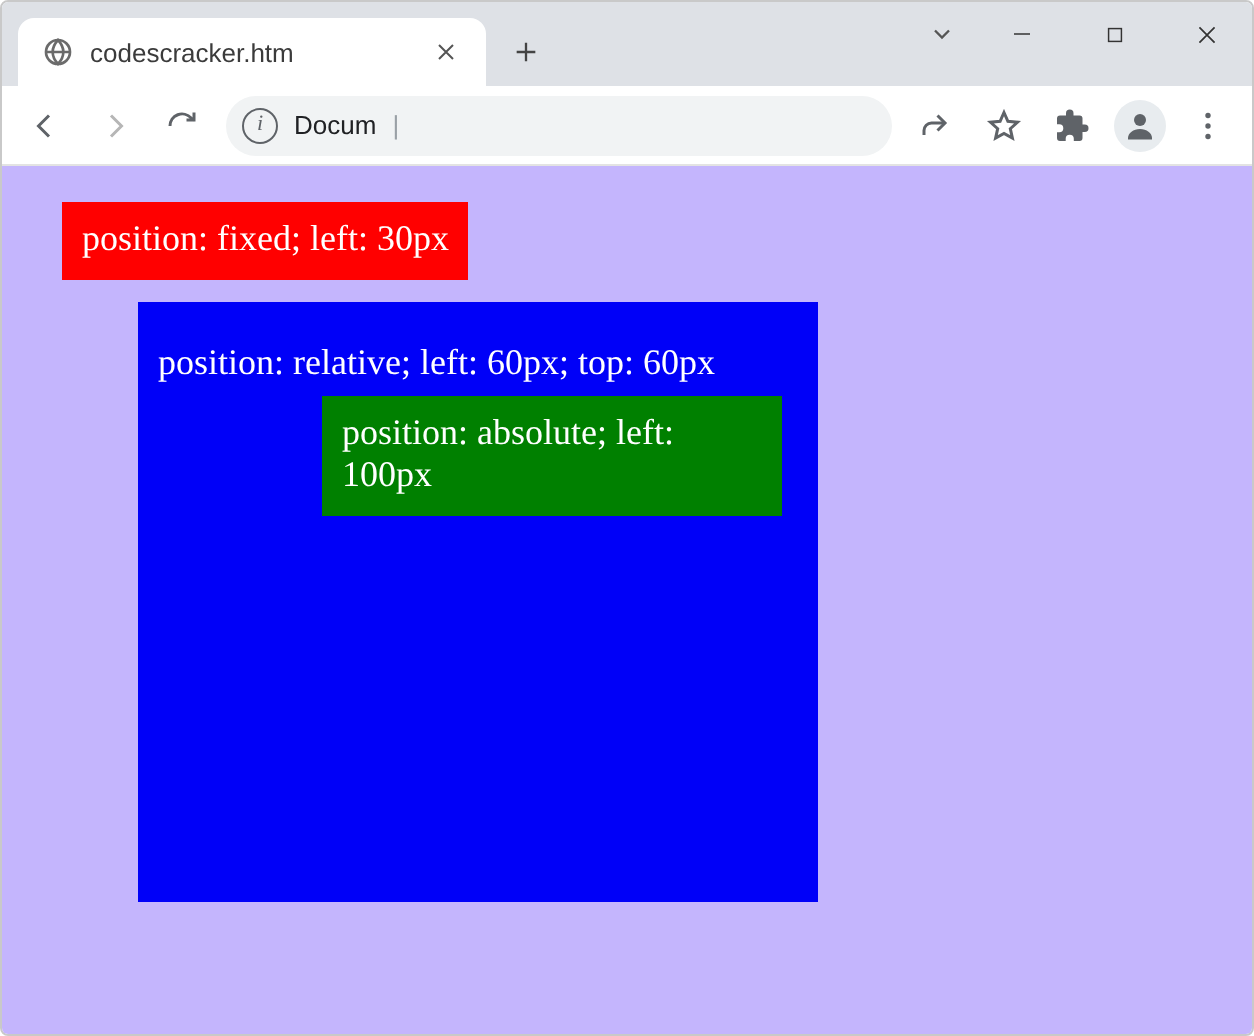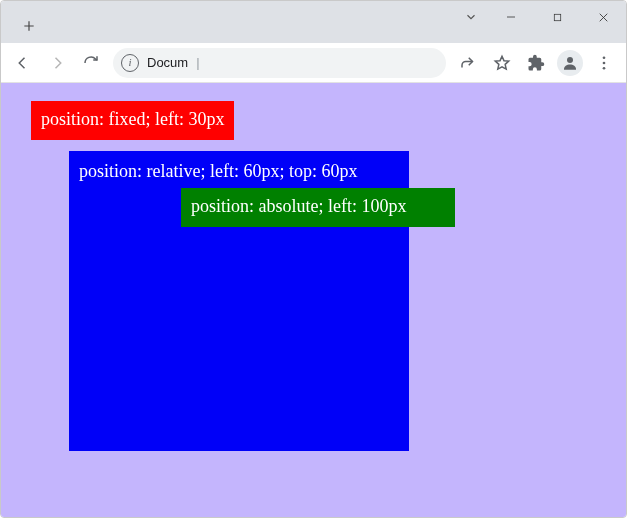--- a/index.html
+++ b/index.html
@@ -179,38 +179,53 @@
     padding:8px 10px 10px 10px;
   }
   .relative-box {
     position:relative;
     left:60px;
     top:60px;
     width:340px;
     height:300px;
     background:#0000f8;
     color:#fff;
-    padding:10px 10px 0 10px;
+    padding:20px 10px 0 10px;
   }
   .absolute-box {
     position:absolute;
-    left:112px;
+    left:92px;
     background:green;
     color:#fff;
-    width:274px;
+    width:230px;
     padding:8px 10px 10px 10px;
     margin-top:6px;
   }
 
 </style>
 </head>
 <body>
 
 <div class="titlebar">
   <div class="tabstrip">
+    <div class="tab">
+      <span class="favicon">
+        <svg viewBox="0 0 24 24" fill="none" stroke="currentColor" stroke-width="2">
+          <circle cx="12" cy="12" r="9"></circle>
+          <path d="M3 12h18"></path>
+          <path d="M12 3c2.5 2.7 4 6 4 9s-1.5 6.3-4 9c-2.5-2.7-4-6-4-9s1.5-6.3 4-9z"></path>
+        </svg>
+      </span>
+      <span class="title">codescracker.htm</span>
+      <span class="close">
+        <svg viewBox="0 0 24 24" width="12" height="12" stroke="currentColor" stroke-width="2" fill="none">
+          <path d="M5 5l14 14M19 5L5 19"></path>
+        </svg>
+      </span>
+    </div>
     <div class="newtab">
       <svg viewBox="0 0 24 24" width="14" height="14" stroke="currentColor" stroke-width="2" fill="none">
         <path d="M12 4v16M4 12h16"></path>
       </svg>
     </div>
   </div>
   <div class="window-controls">
     <div class="chev-btn">
       <svg viewBox="0 0 24 24" width="14" height="14" stroke="currentColor" stroke-width="2" fill="none">
         <path d="M6 9l6 6 6-6"></path>

